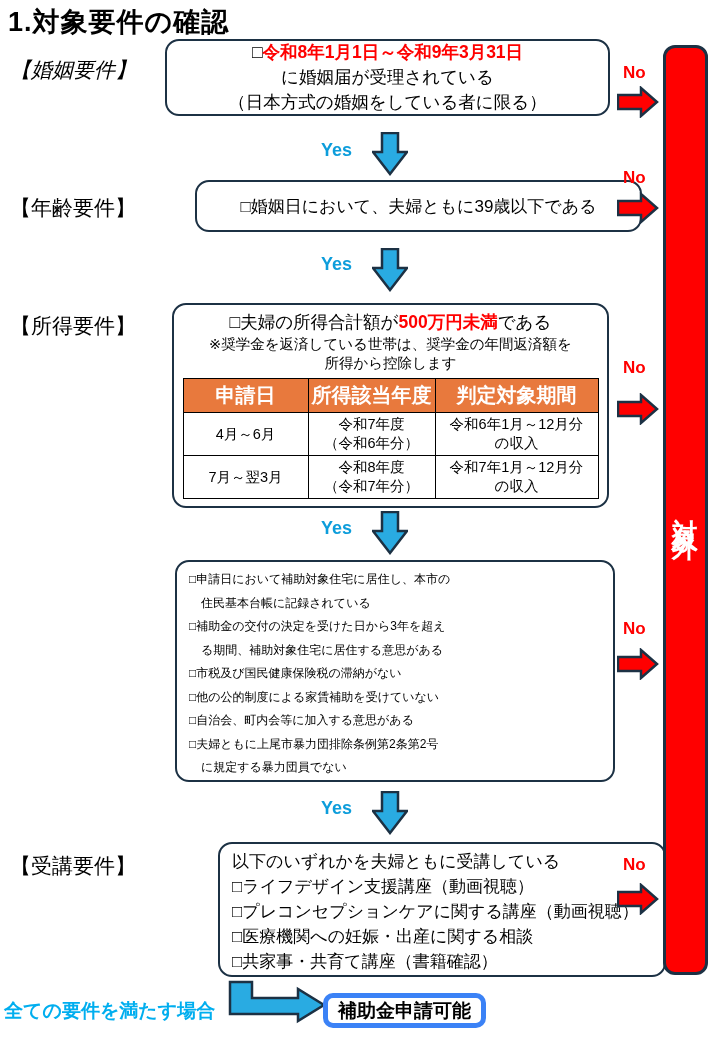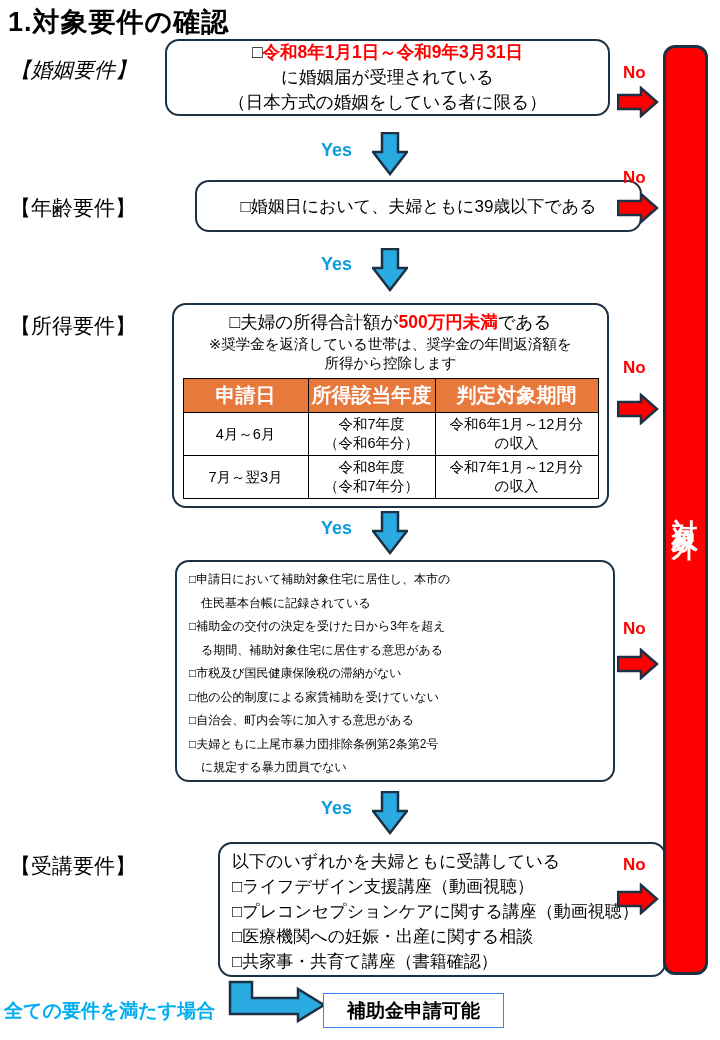--- a/index.html
+++ b/index.html
@@ -30,22 +30,22 @@
   .no-label{position:absolute;font-size:17px;font-weight:700;color:#FF0000;}
   .arrow{position:absolute;}
 
   .excluded-bar{position:absolute;left:663px;top:45px;width:45px;height:930px;background:#FF0000;
                 border:3px solid #1C3144;border-radius:12px;box-sizing:border-box;}
   .excluded-text{position:absolute;left:50%;top:50%;transform:translate(-50%,-50%);
                  writing-mode:vertical-rl;text-orientation:upright;letter-spacing:9px;
                  color:#fff;font-size:26px;font-weight:700;white-space:nowrap;}
 
   .condition-text{position:absolute;left:4px;top:998px;font-size:19px;font-weight:700;color:#00AEEF;white-space:nowrap;text-align:center;}
-  .result-box{position:absolute;left:323px;top:993px;width:181px;height:35px;background:#fff;
-              border:1px solid #3b82f6;border-radius:0;box-sizing:border-box;
+  .result-box{position:absolute;left:323px;top:993px;width:163px;height:35px;background:#fff;
+              border:5px solid #3b82f6;border-radius:10px;box-sizing:border-box;
               display:flex;align-items:center;justify-content:center;}
   .result-text{font-size:19px;font-weight:700;white-space:nowrap;}
 </style>
 </head>
 <body>
 
 <div id="page">
 
   <div class="title">1.対象要件の確認</div>
 

